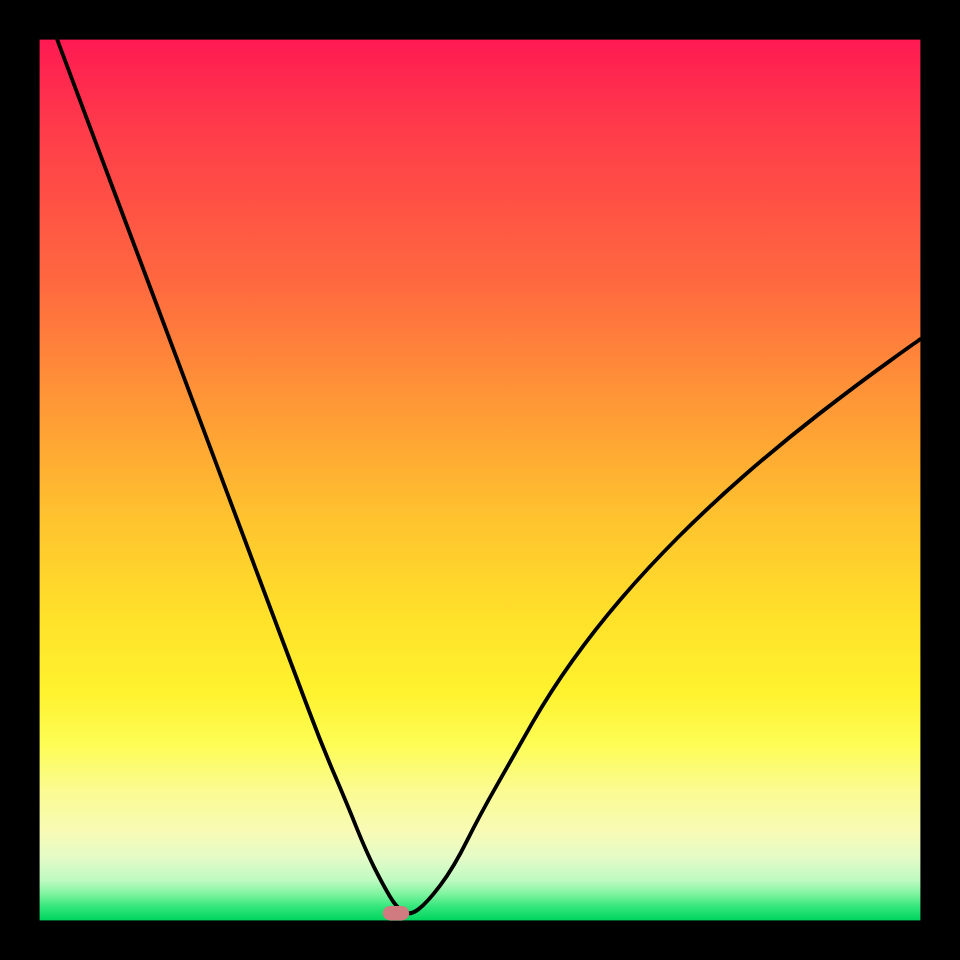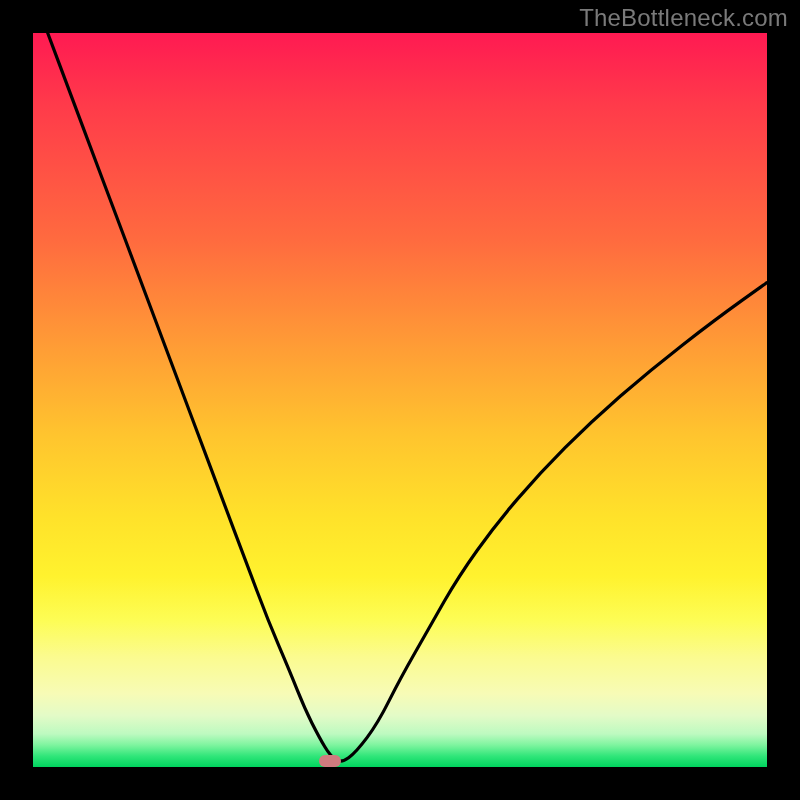--- a/index.html
+++ b/index.html
@@ -68,21 +68,20 @@
     width: 22px;
     height: 12px;
     border-radius: 6px;
     background: #d07b7f;
   }
 </style>
 </head>
 <body>
 
 <div class="frame">
-  <div class="watermark">TheBottleneck.com</div>
 
   <div class="plot">
     <svg class="curve" viewBox="0 0 734 734" preserveAspectRatio="none">
       <path fill="none" stroke="#000" stroke-width="3.2" stroke-linecap="round" stroke-linejoin="round" d="M 14.7 0.0 Q 14.7 0.0 25.7 29.4 Q 36.7 58.7 47.7 88.1 Q 58.7 117.4 69.7 146.8 Q 80.7 176.2 91.8 205.5 Q 102.8 234.9 113.8 264.2 Q 124.8 293.6 135.8 323.0 Q 146.8 352.3 157.8 381.7 Q 168.8 411.0 179.8 440.4 Q 190.8 469.8 201.8 499.1 Q 212.9 528.5 223.9 557.8 Q 234.9 587.2 245.9 612.9 Q 256.9 638.6 264.2 656.9 Q 271.6 675.3 278.9 690.0 Q 286.3 704.6 291.8 713.8 Q 297.3 723.0 302.8 726.7 Q 308.3 730.3 315.6 724.8 Q 323.0 719.3 334.0 704.6 Q 345.0 690.0 356.0 667.9 Q 367.0 645.9 381.7 620.2 Q 396.4 594.5 411.0 568.8 Q 425.7 543.2 444.1 517.5 Q 462.4 491.8 484.4 466.1 Q 506.5 440.4 532.1 414.7 Q 557.8 389.0 587.2 363.3 Q 616.6 337.6 649.6 311.9 Q 682.6 286.3 708.3 267.9 T 734.0 249.6"></path>
     </svg>
     <div class="marker" style="left: 286.27px; top: 722.33px;"></div>
   </div>
 </div>
 
 </body></html>

